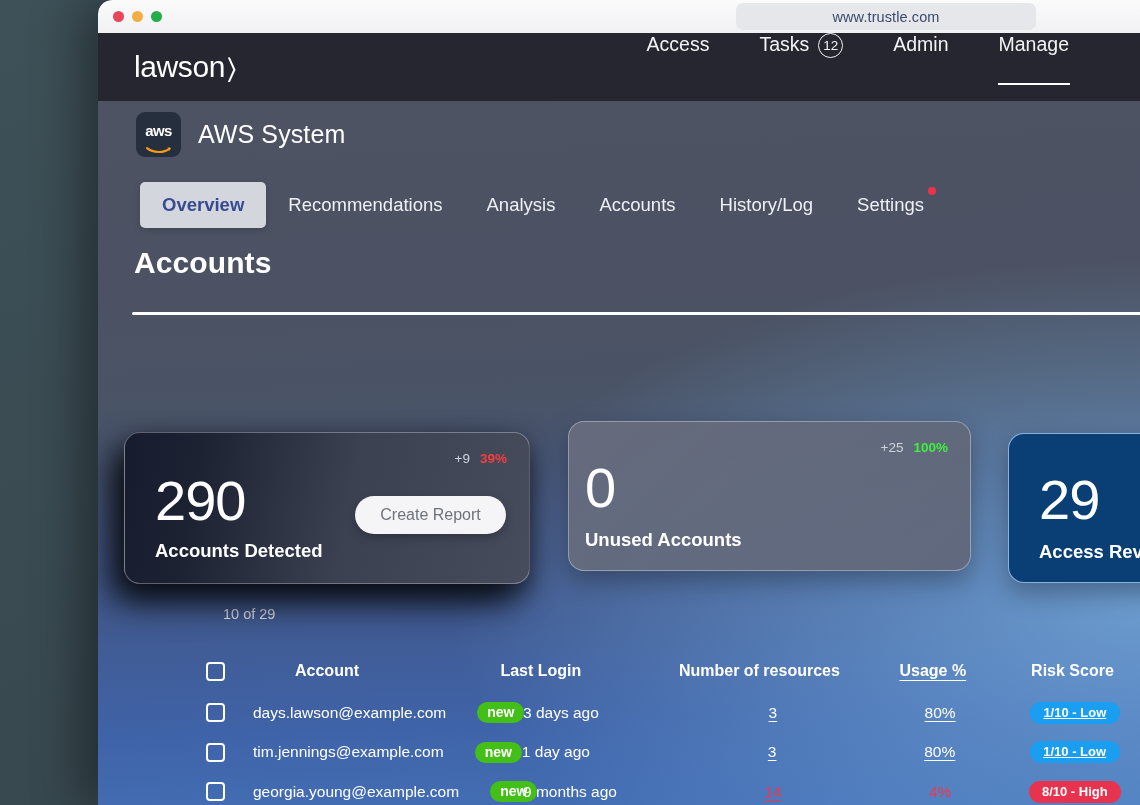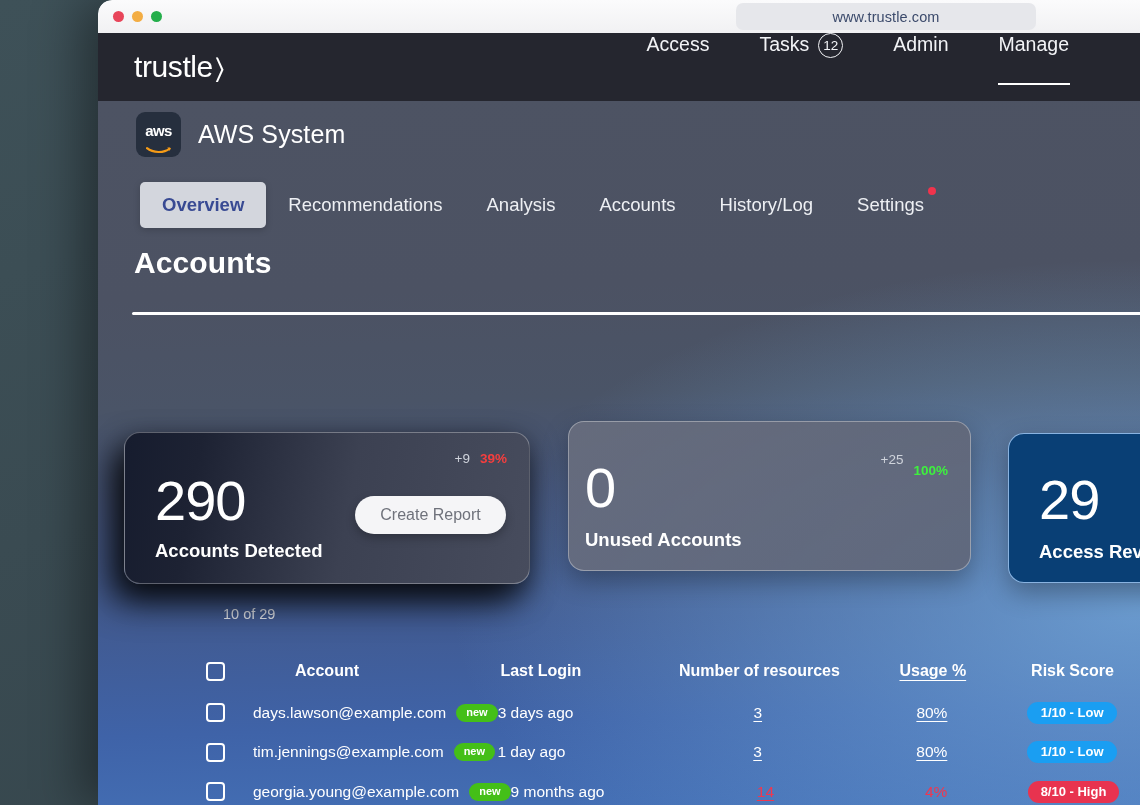--- a/index.html
+++ b/index.html
@@ -180,21 +180,21 @@
     font-weight: 700;
     margin-top: 7px;
   }
   .card-delta {
     position: absolute; right: 22px; top: 18px;
     display: flex; align-items: center; gap: 10px;
     font-size: 13.5px; font-weight: 700;
   }
   .delta-count { color: #cfd3db; font-weight: 400; }
   .delta-pct.neg { color: #f53e3e; }
-  .delta-pct.pos { color: #3ef03e; margin-top: 23px; }
+  .delta-pct.pos { color: #3ef03e; }
 
   .card-btn {
     position: absolute;
     border-radius: 22px;
     display: flex; align-items: center; justify-content: center;
     font-size: 16px;
     cursor: pointer;
   }
   .card-btn.light {
     background: #f5f5f7; color: #6f727b;
@@ -277,66 +277,67 @@
 
   .trow.header .col-account { padding-left: 42px; }
   .trow.header .col-login   { padding-left: 0px; }
   .trow.header .col-res,
   .trow.header .col-usage,
   .trow.header .col-risk { text-align: center; }
 
   .badge-new {
     background: #44bf18;
     color: #ffffff;
-    font-size: 11px;
+    font-size: 14px;
     font-weight: 700;
     border-radius: 11px;
     padding: 3px 10px 4px;
     line-height: 1;
+    margin-left: 21px;
   }
   .link-val {
     text-decoration: underline;
     text-underline-offset: 3px;
     cursor: pointer;
   }
   .val-danger { color: #f0374f; }
   .hdr-underline { text-decoration: underline; text-underline-offset: 4px; cursor: pointer; }
 
   .risk {
     display: inline-block;
     border-radius: 12px;
     color: #ffffff;
     font-size: 13px;
     font-weight: 700;
     padding: 4px 13px 5px;
     line-height: 1;
     min-width: 90px;
   }
-  .risk.low    { background: #1a9ef2; }
+  .risk.low    { background: #1a9ef2; text-decoration: underline; }
   .risk.high   { background: #e8334f; text-align: right; }
 </style>
 </head>
 <body>
 
 <div class="browser">
 
   <div class="browser-chrome">
     <div class="traffic">
       <span class="dot red"></span>
       <span class="dot yellow"></span>
       <span class="dot green"></span>
     </div>
     <div class="urlbar">
       <span>www.trustle.com</span>
     </div>
   </div>
 
   <div class="navbar">
     <div class="logo">
-      <span>trustle</span>
+      <span>lawson</span>
       <span class="chev">〉</span>
     </div>
     <div class="navlinks">
       <div class="navlink">
         <span>Access</span>
       </div>
       <div class="navlink">
         <span>Tasks</span>
         <span class="task-badge">12</span>
       </div>

